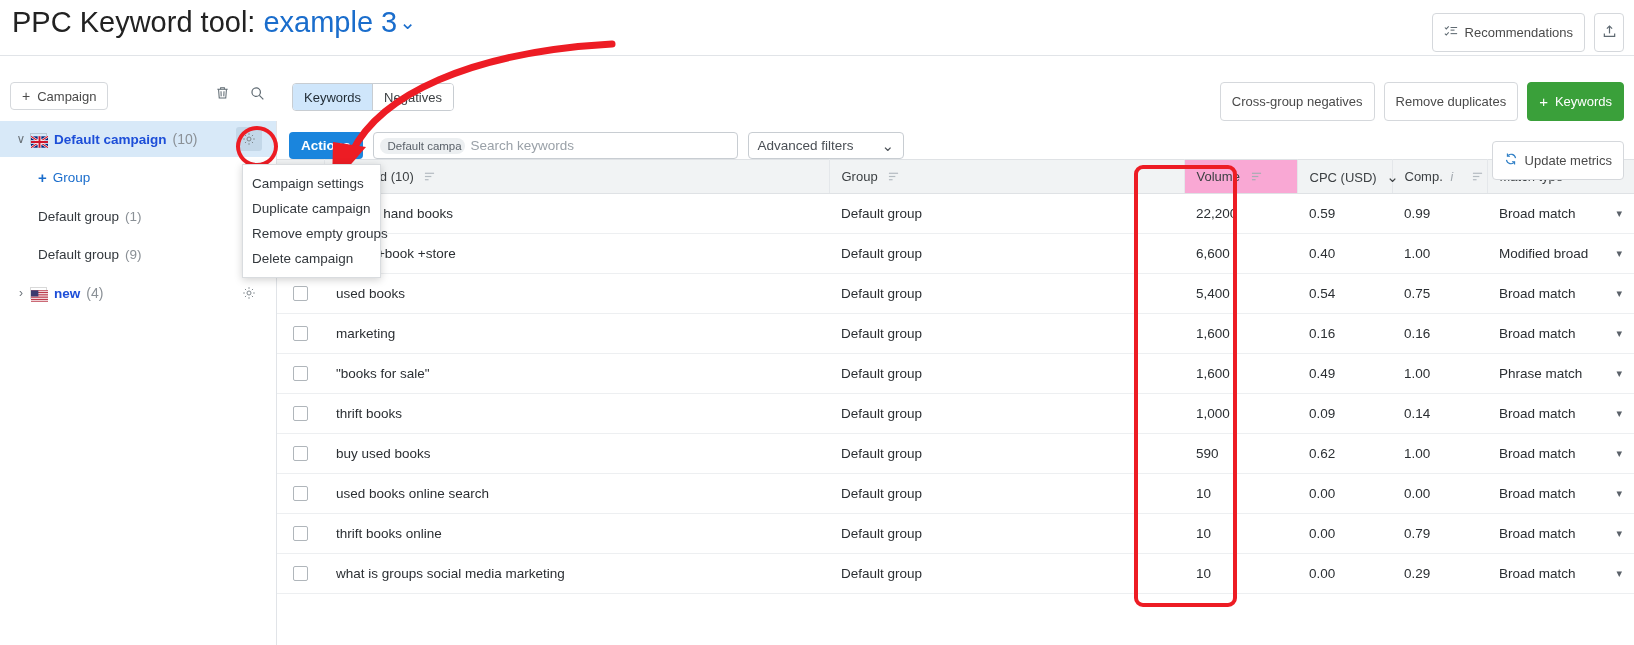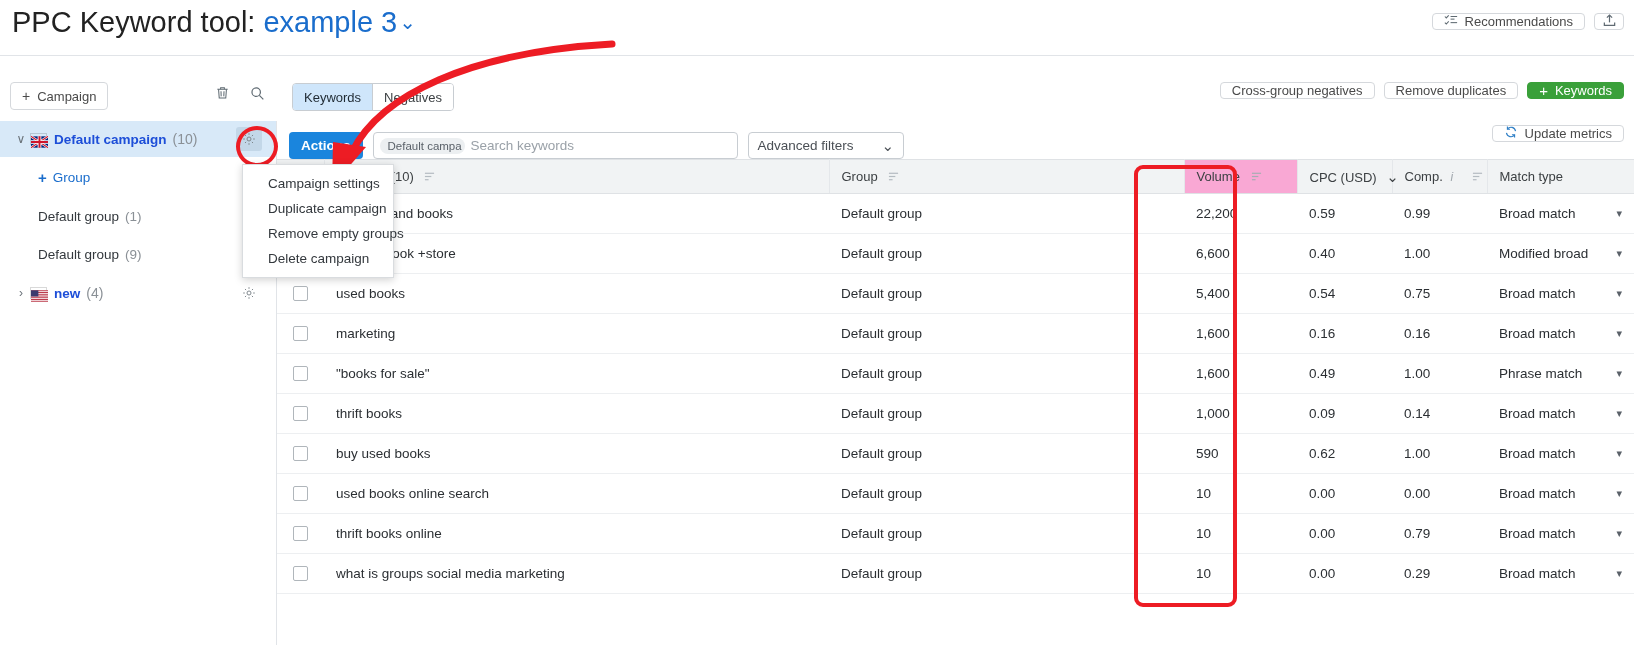--- a/index.html
+++ b/index.html
@@ -30,21 +30,21 @@
     vertical-align: 3px; margin-left: 2px;
   }
   .header-right {
     position: absolute; right: 10px; top: 13px;
     display: flex; align-items: center; gap: 9px;
   }
   .btn {
     display: inline-flex; align-items: center; gap: 7px;
     border: 1px solid #d5d8dc; background: #ffffff; border-radius: 4px;
     font-size: 13px; color: #4a4a4a; cursor: pointer;
-    padding: 0 11px; height: 17px; white-space: nowrap;
+    padding: 0 11px; height: 39px; white-space: nowrap;
     font-family: "Liberation Sans", sans-serif;
   }
   .btn-icon-only { padding: 0; width: 30px; justify-content: center; }
 
   
   .toolbar-band {
     position: absolute; left: 0; top: 57px; width: 1634px; height: 64px;
   }
   .campaign-btn {
     position: absolute; left: 10px; top: 25px;
@@ -196,23 +196,23 @@
     position: absolute; left: 236px; top: 126px; width: 42px; height: 41px;
     border: 4px solid #ed1c24; border-radius: 50%;
   }
   .rect-volume {
     position: absolute; left: 1134px; top: 165px; width: 103px; height: 442px;
     border: 4px solid #ed1c24; border-radius: 9px;
   }
 
   
   .menu {
-    position: absolute; left: 242px; top: 164px; width: 152px;
+    position: absolute; left: 242px; top: 164px; width: 139px;
     background: #ffffff; border: 1px solid #d9dcdf;
-    box-shadow: 0 2px 8px rgba(0,0,0,.18); padding: 6px 16px; z-index: 40;
+    box-shadow: 0 2px 8px rgba(0,0,0,.18); padding: 6px 0; z-index: 40;
   }
   .menu-item {
     font-size: 13.5px; color: #33383d; padding: 5px 9px; cursor: pointer;
     white-space: nowrap;
   }
 </style>
 </head>
 <body>
 
 <div id="app">
@@ -356,21 +356,21 @@
     <div class="actions-bar">
       <div class="actions-btn">Actions</div>
       <div class="search-wrap">
         <span class="chip">Default campa</span>
         <input class="search-inp" type="text" placeholder="Search keywords" style="">
       </div>
       <div class="adv-filters">
         <span>Advanced filters</span>
         <span style="font-size:15px;line-height:0;">⌄</span>
       </div>
-      <div style="position:absolute;right:10px;top:4px;">
+      <div style="position:absolute;right:10px;top:20px;">
         <div class="btn">
           <span>
             <svg width="14" height="14" viewBox="0 0 16 16" fill="none" stroke="#2f7fc6" stroke-width="1.3">
               <path d="M13.2 7a5.2 5.2 0 0 0-9.3-2.3"></path>
                 <path d="M2.8 9a5.2 5.2 0 0 0 9.3 2.3"></path>
               <path d="M3.9 1.8v3h3"></path>
                 <path d="M12.1 14.2v-3h-3"></path>
             </svg>
           </span>
           <span>Update metrics</span>

